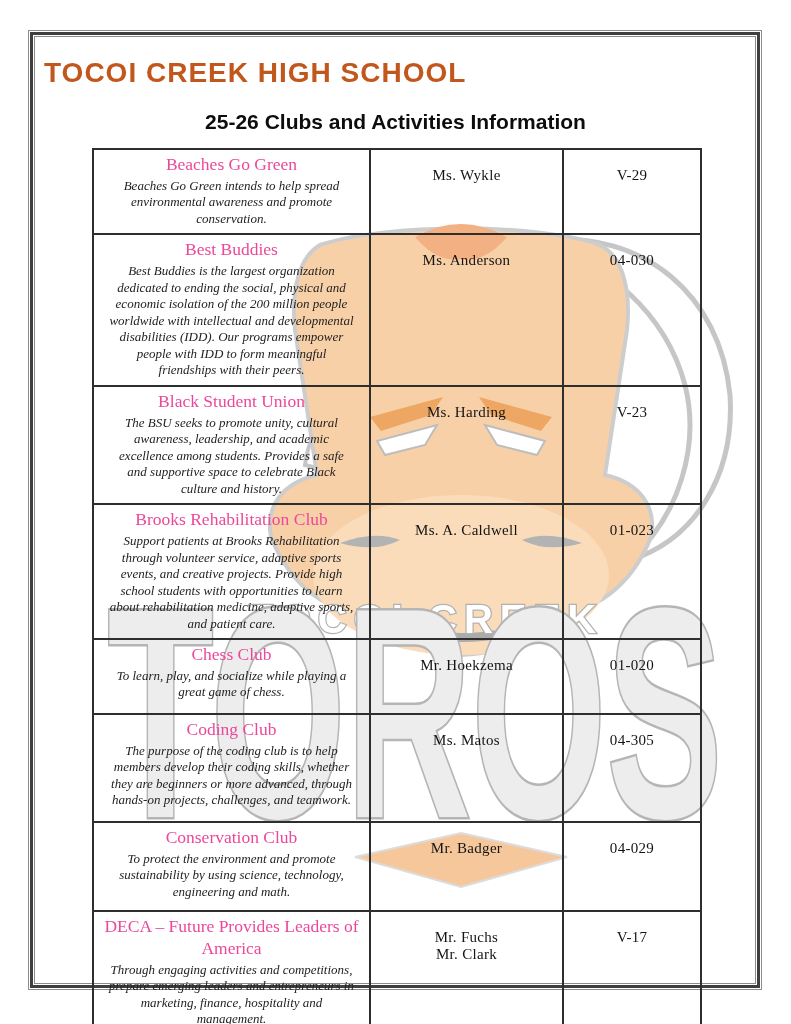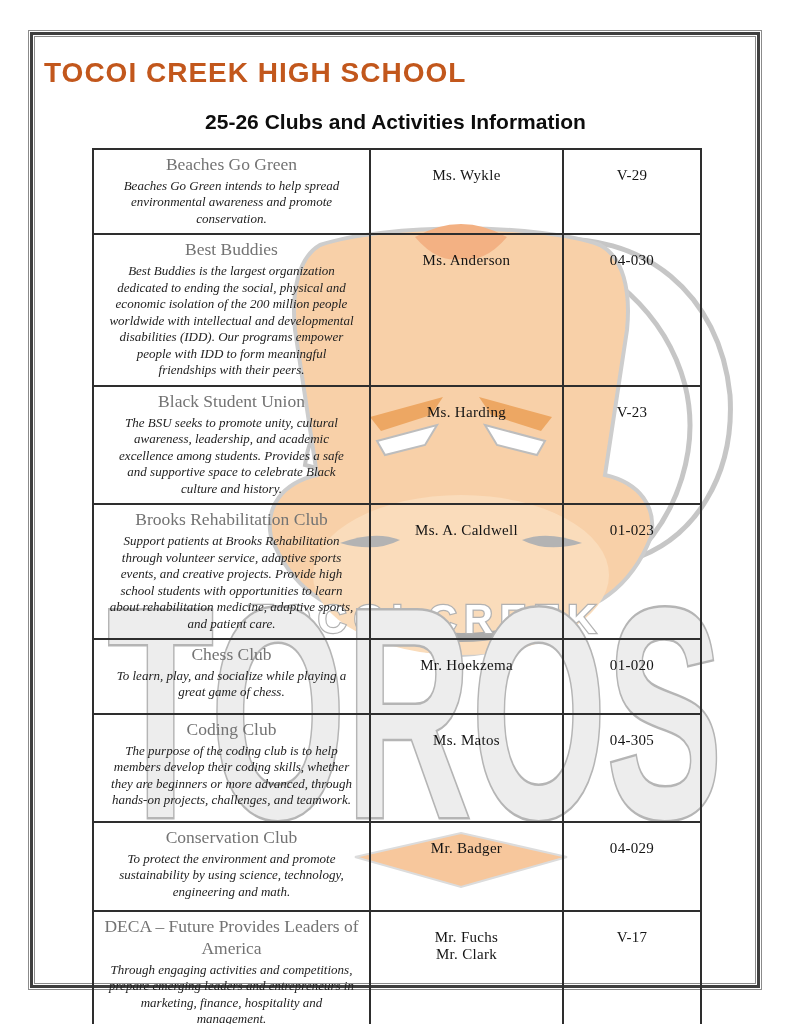--- a/index.html
+++ b/index.html
@@ -38,21 +38,21 @@
   }
   tr:nth-child(1){height:82px;}
   tr:nth-child(2){height:130px;margin-top:16px;}
   tr:nth-child(3){height:90px;padding-left:37px;}
   tr:nth-child(4){height:112px;}
   tr:nth-child(5){height:75px;}
   tr:nth-child(6){height:108px;}
   tr:nth-child(7){height:89px;}
   tr:nth-child(8){height:106px;}
   .club-name{
-    font-size:17.5px;line-height:1.25;padding:4px 10px 0;color:#737373;
+    font-size:17.5px;line-height:1.25;padding:4px 10px 0;color:#ec4899;
   }
   .club-desc{
     font-style:italic;font-size:13px;line-height:1.27;
     padding:2px 14px 6px;color:#222222;
   }
   .sponsor-cell,.room-cell{
     font-size:15px;letter-spacing:.3px;padding-top:17px;color:#141414;
   }
   .sponsor-line + .sponsor-line{font-family:Liberation Serif, serif;}
   svg text{font-family:"Liberation Sans", sans-serif;font-weight:bold;}

